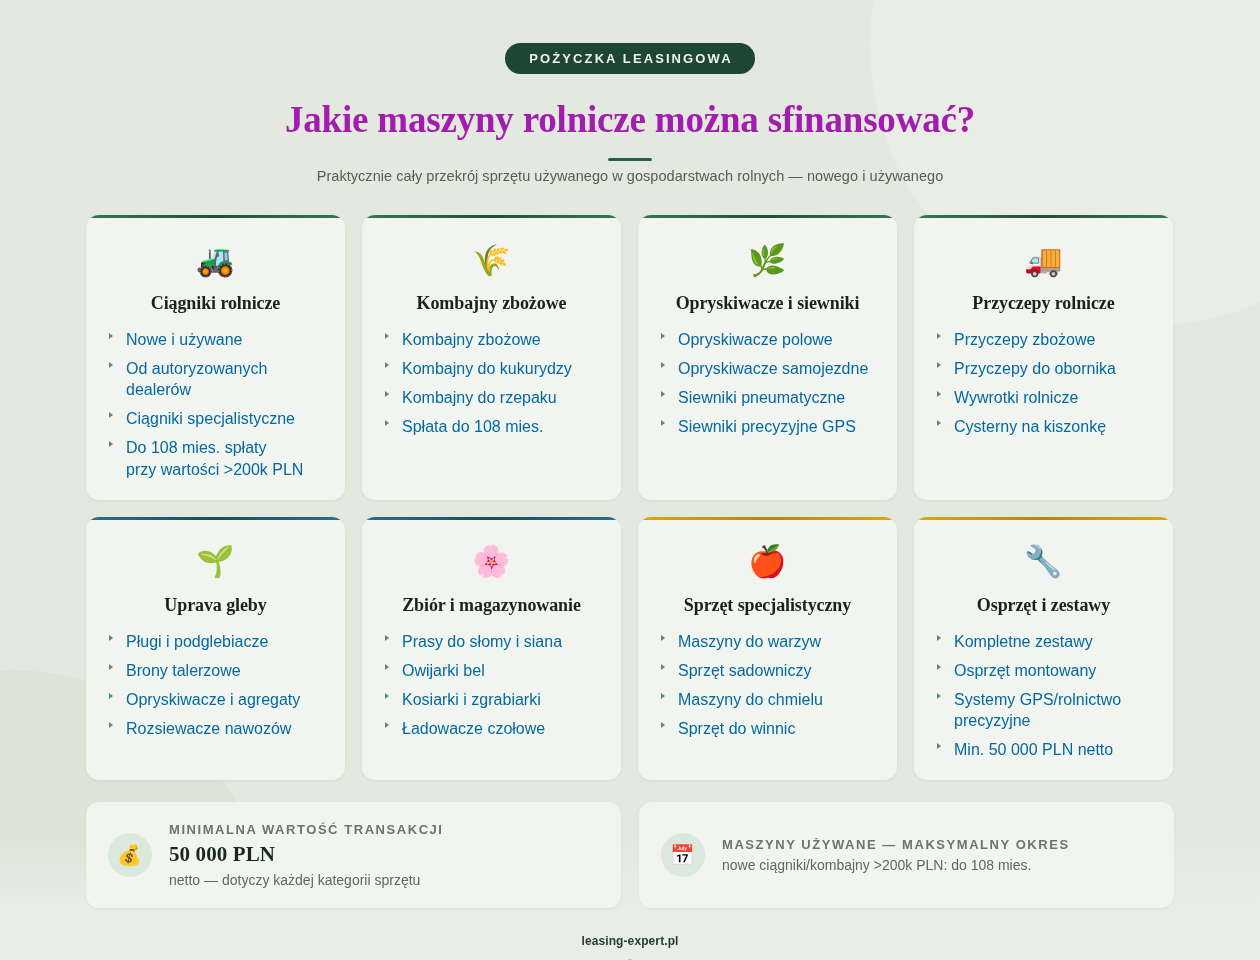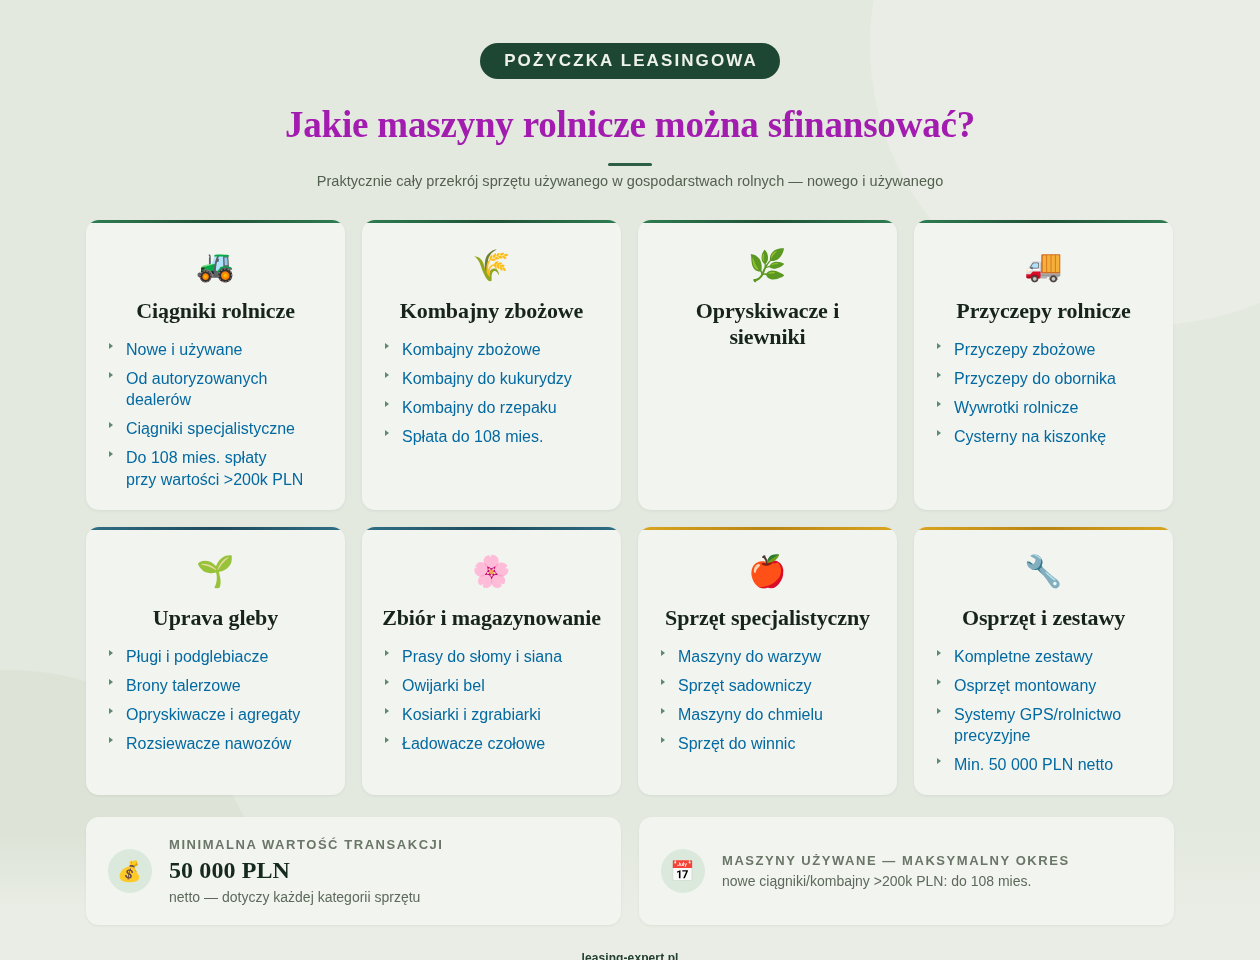--- a/index.html
+++ b/index.html
@@ -48,21 +48,21 @@
     z-index: 2;
   }
 
   
   .header { text-align: center; padding-top: 43px; }
 
   .eyebrow {
     display: inline-block;
     background: #1d4733;
     color: #eef2ea;
-    font-size: 17px;
+    font-size: 13px;
     font-weight: bold;
     letter-spacing: 2.1px;
     padding: 8px 22px 8px 24px;
     border-radius: 20px;
     text-transform: uppercase;
     white-space: nowrap;
   }
 
   .title {
     font-family: "Liberation Serif", serif;
@@ -123,21 +123,21 @@
     line-height: 1;
     height: 38px;
     display: flex;
     align-items: center;
     justify-content: center;
   }
 
   .card-title {
     font-family: "Liberation Serif", serif;
     font-weight: bold;
-    font-size: 22px;
+    font-size: 18px;
     color: #17241c;
     text-align: center;
     margin-top: 14px;
     margin-bottom: 15px;
     letter-spacing: -0.1px;
   }
 
   .feature-list { list-style: none; }
 
   .feature-item {
@@ -201,21 +201,21 @@
     font-weight: bold;
     letter-spacing: 1.55px;
     color: #6a7668;
     text-transform: uppercase;
     margin-bottom: 5px;
   }
 
   .stat-value {
     font-family: "Liberation Serif", serif;
     font-weight: bold;
-    font-size: 24px;
+    font-size: 21px;
     color: #15291d;
     letter-spacing: 0.1px;
     margin-bottom: 5px;
   }
 
   .stat-note {
     font-size: 14px;
     color: #5d6a5b;
   }
 
@@ -274,20 +274,26 @@
           <li class="feature-item"><span class="bullet-arrow"></span><span>Kombajny zbożowe</span></li>
           <li class="feature-item"><span class="bullet-arrow"></span><span>Kombajny do kukurydzy</span></li>
           <li class="feature-item"><span class="bullet-arrow"></span><span>Kombajny do rzepaku</span></li>
           <li class="feature-item"><span class="bullet-arrow"></span><span>Spłata do 108 mies.</span></li>
         </ul>
       </div>
       <div class="card row1">
         <div class="card-accent accent-green"></div>
         <div class="card-emoji">🌿</div>
         <div class="card-title">Opryskiwacze i siewniki</div>
+        <ul class="feature-list">
+          <li class="feature-item"><span class="bullet-arrow"></span><span>Opryskiwacze polowe</span></li>
+          <li class="feature-item"><span class="bullet-arrow"></span><span>Opryskiwacze samojezdne</span></li>
+          <li class="feature-item"><span class="bullet-arrow"></span><span>Siewniki pneumatyczne</span></li>
+          <li class="feature-item"><span class="bullet-arrow"></span><span>Siewniki precyzyjne GPS</span></li>
+        </ul>
       </div>
       <div class="card row1">
         <div class="card-accent accent-green"></div>
         <div class="card-emoji">🚚</div>
         <div class="card-title">Przyczepy rolnicze</div>
         <ul class="feature-list">
           <li class="feature-item"><span class="bullet-arrow"></span><span>Przyczepy zbożowe</span></li>
           <li class="feature-item"><span class="bullet-arrow"></span><span>Przyczepy do obornika</span></li>
           <li class="feature-item"><span class="bullet-arrow"></span><span>Wywrotki rolnicze</span></li>
           <li class="feature-item"><span class="bullet-arrow"></span><span>Cysterny na kiszonkę</span></li>

